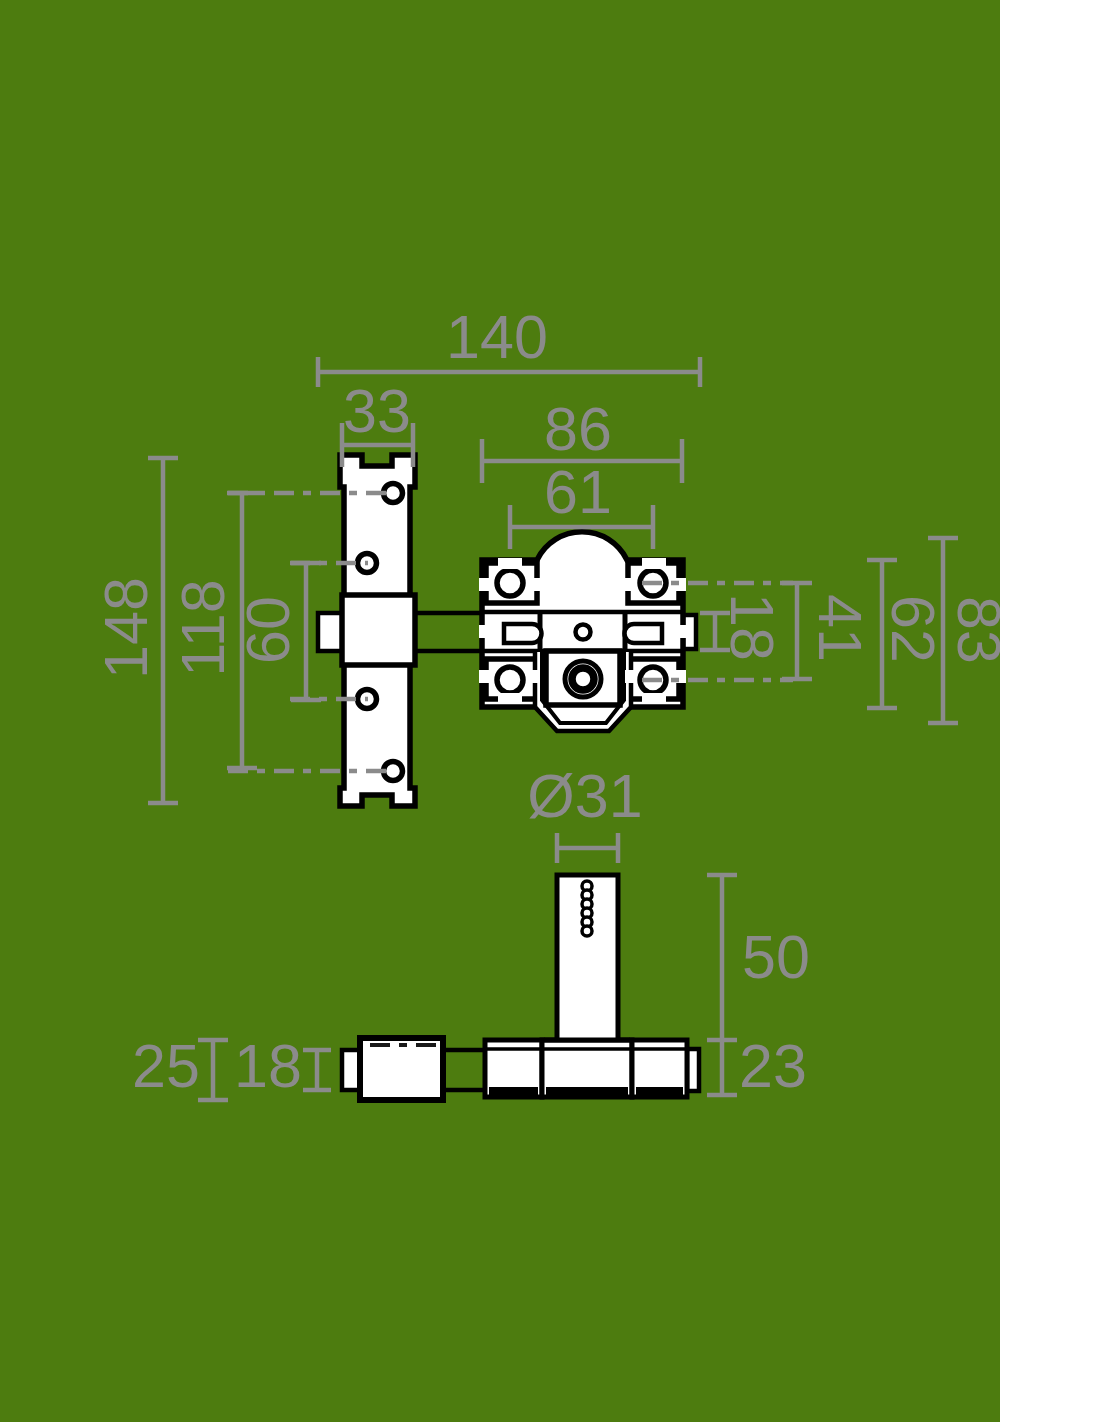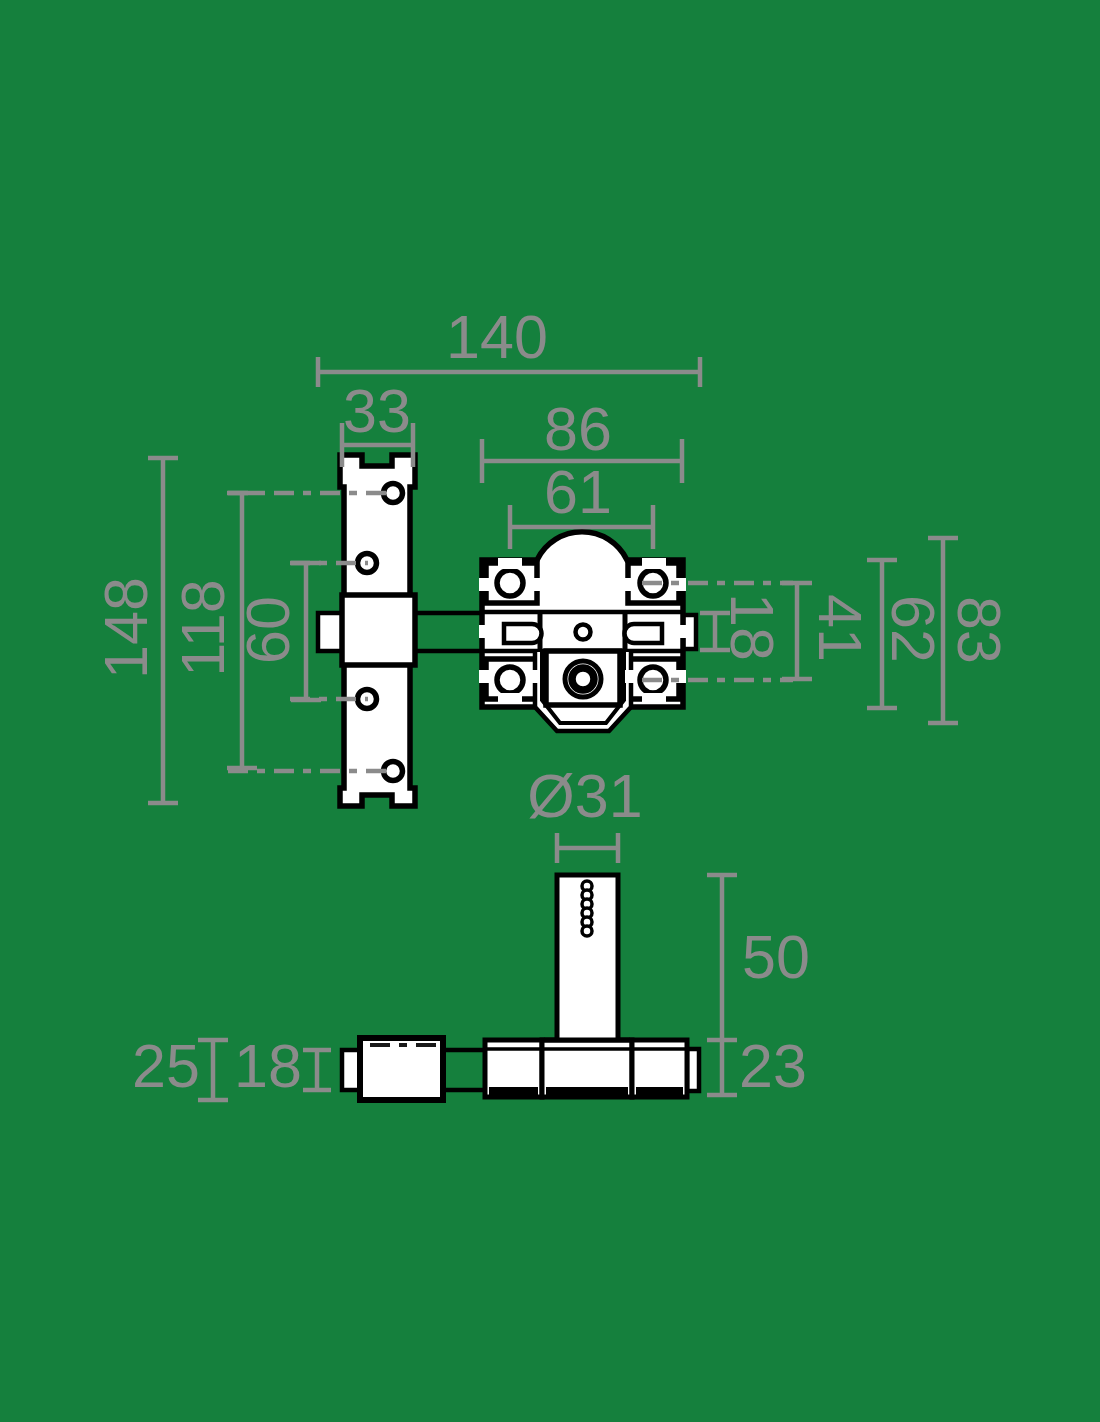--- a/index.html
+++ b/index.html
@@ -2,23 +2,23 @@
 <html><head>
 <meta charset="utf-8">
 <style>
   html, body {
     margin: 0;
     padding: 0;
     background: #ffffff;
   }
   .canvas {
     position: relative;
-    width: 1100px;
+    width: 1000px;
     height: 1422px;
-    background: #15803d;
+    background: #4d7c0f;
     overflow: hidden;
   }
   svg { display: block; }
   .outline {
     fill: #ffffff;
     stroke: #000000;
     stroke-width: 5.5;
     stroke-linejoin: miter;
   }
   .thin-outline {

